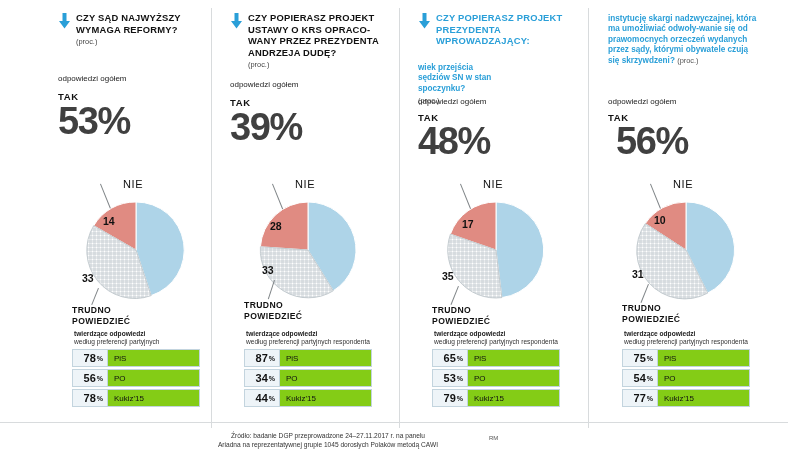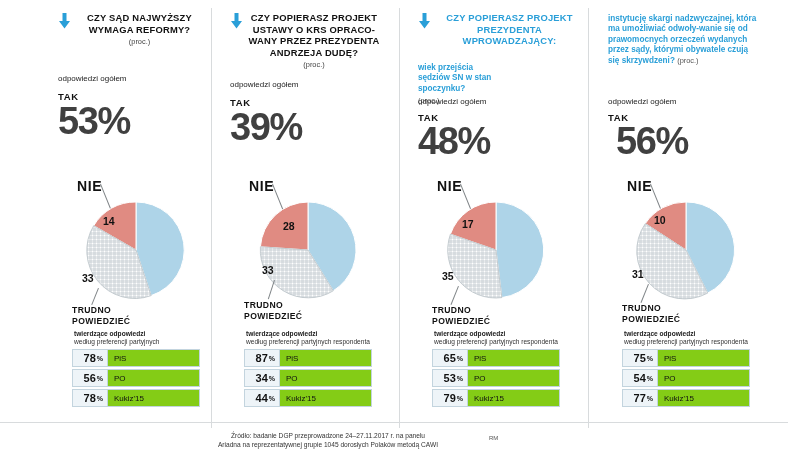--- a/index.html
+++ b/index.html
@@ -10,40 +10,40 @@
     color:#111;
     -webkit-font-smoothing:antialiased;
   }
   #page{position:relative;width:788px;height:467px;background:#fff;}
 
   
   .vsep{position:absolute;top:8px;width:1px;height:420px;background:#d8dbdd;}
 
   .col{position:absolute;top:0;}
 
-  .arrow-row{display:flex;align-items:flex-start;text-align:center;}
+  .arrow-row{display:flex;align-items:flex-start;gap:5px;}
   .arrow{flex:0 0 auto;margin-top:1px;}
   .headline{
     font-size:9.4px;font-weight:bold;line-height:11.6px;
     letter-spacing:.2px;color:#111;text-transform:uppercase;
   }
   .headline.blue{color:#2a9fd8;}
   .proc{font-size:7.4px;font-weight:normal;color:#444;text-transform:none;margin-top:2px;}
 
   .subnote{
     font-size:8.2px;line-height:10.4px;color:#2a9fd8;font-weight:bold;
   }
   .subnote .proc{color:#555;font-weight:normal;}
 
   .ogolem{font-size:8px;color:#222;}
 
   .tak-label{font-size:9.5px;font-weight:bold;letter-spacing:.6px;color:#111;}
   .bignum{font-size:38px;font-weight:bold;letter-spacing:-1.4px;line-height:38px;color:#404040;}
 
-  .nie-label{font-size:14px;font-weight:bold;letter-spacing:.6px;color:#111;}
+  .nie-label{font-size:11px;font-weight:normal;letter-spacing:.6px;color:#111;margin-left:46px;}
   .tp-label{font-size:8.6px;font-weight:bold;letter-spacing:.4px;line-height:10.5px;color:#111;}
 
   .leader{position:absolute;background:#7f8487;}
 
   .slicenum{position:absolute;font-size:10.5px;font-weight:bold;color:#111;}
 
   .tbl{position:absolute;width:128px;}
   .tbl-head{font-size:6.6px;font-weight:bold;line-height:8.2px;color:#1b1b1b;padding:0 0 3px 2px;}
   .tbl-head .light{font-weight:normal;color:#333;}
   .trow{display:flex;align-items:stretch;height:18px;margin-bottom:2px;}
@@ -181,21 +181,21 @@
         </defs>
 
         <path d="M63 54 L63 6 A48 48 0 0 1 88.3 94.8 Z" fill="#aed4e8" stroke="#ffffff" stroke-width="1"></path>
 
         <path d="M63 54 L63 6 A48 48 0 0 0 15.4 50.8 Z" fill="#e08b82" stroke="#ffffff" stroke-width="1"></path>
 
         <path d="M63 54 L15.4 50.8 A48 48 0 0 0 88.3 94.8 Z" fill="url(#hatch2)" stroke="#b9c2c7" stroke-width="0.8"></path>
       </svg>
     </div>
 
-    <div class="slicenum" style="left:53px;top:220px;text-align:center;">28</div>
+    <div class="slicenum" style="left:40px;top:220px;text-align:center;">28</div>
     <div class="slicenum" style="left:32px;top:264px;">33</div>
     <div class="leader" style="left:44px;top:280px;width:1px;height:20px;transform:rotate(18deg);transform-origin:top left;"></div>
     <div class="tp-label" style="position:absolute;left:14px;top:300px;width:70px;">TRUDNO POWIEDZIEĆ</div>
 
     <div class="tbl" style="left:14px;top:330px;">
       <div class="tbl-head">
         <div>twierdzące odpowiedzi</div>
         <div class="light">według preferencji partyjnych respondenta</div>
       </div>
       <div class="trow">

